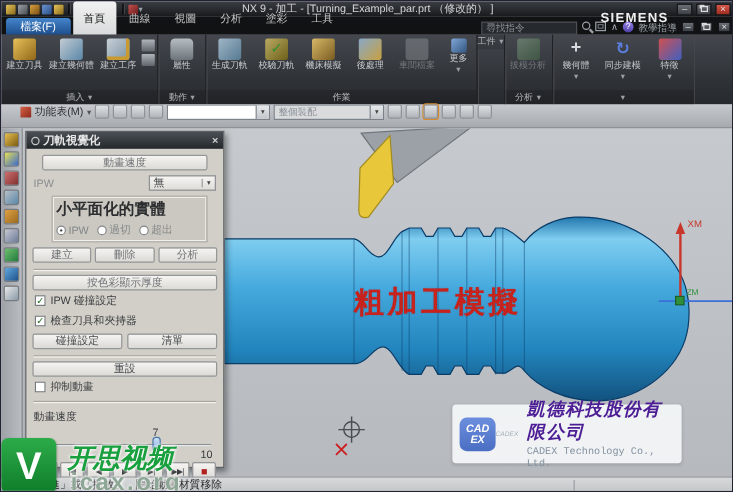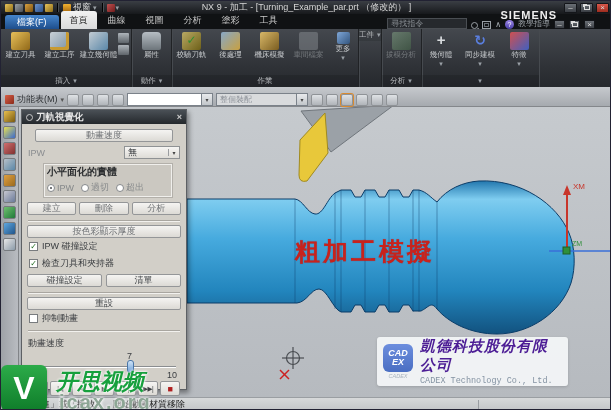--- a/index.html
+++ b/index.html
@@ -27,23 +27,23 @@
   .wbtn{width:13px;height:10px;display:flex;align-items:center;justify-content:center;
     font-size:8px;line-height:8px;color:#ddd;border:1px solid #14161a;border-radius:1px;
     background:linear-gradient(#6b7076,#3a3e44);}
   .wbtn.close{background:linear-gradient(#d8574a,#9c2c1e);}
   .restore-glyph{width:6px;height:5px;border:1px solid #ddd;box-shadow:-2px -2px 0 -1px #ddd;}
   
   .tabrow{position:absolute;left:0;top:13px;width:611px;height:15px;background:#101214;
     display:flex;align-items:flex-end;font-size:9px;color:#c9c9c9;}
   .filebtn{height:14px;display:flex;align-items:center;padding:0 12px;margin-left:4px;
     background:linear-gradient(#4585cc,#1d4e8c);color:#fff;border-radius:3px 3px 0 0;}
-  .tab{height:18px;display:flex;align-items:center;padding:0 9px;margin-left:2px;border-radius:3px 3px 0 0;}
+  .tab{height:28px;display:flex;align-items:center;padding:0 9px;margin-left:2px;border-radius:3px 3px 0 0;}
   .tab.active{background:linear-gradient(#f2f2f2,#d9dadb);color:#1a1a1a;}
-  .tr-right{margin-left:auto;display:flex;align-items:flex-end;gap:4px;padding-right:17px;}
+  .tr-right{margin-left:auto;display:flex;align-items:flex-start;gap:4px;padding-right:3px;}
   .searchbox{width:80px;height:11px;background:#26292d;border:1px solid #4a4e53;color:#c8cdd2;
     font-size:8px;padding:0 3px;font-family:inherit;}
   .searchbox::placeholder{color:#8a8f94;}
   .mag{width:7px;height:7px;border:1.5px solid #9aa0a6;border-radius:50%;position:relative;}
   .mag::after{content:"";position:absolute;width:4px;height:1.5px;background:#9aa0a6;
     transform:rotate(45deg);left:5px;top:6px;}
   .fsicon{width:9px;height:8px;border:1px solid #9aa0a6;position:relative;}
   .fsicon::after{content:"";position:absolute;inset:1px;border:1px solid #6a7076;}
   .chev{color:#aab0b6;font-size:8px;}
   .gem{width:9px;height:9px;border-radius:50%;background:linear-gradient(#9d86e8,#4a3fa8);
@@ -79,21 +79,21 @@
   .i-feat{background:linear-gradient(135deg,#d05050,#4060c0);}
   .glabel{height:12px;display:flex;align-items:center;justify-content:center;gap:3px;
     font-size:7.5px;color:#b4b7ba;background:rgba(0,0,0,.12);}
   .minicol{display:flex;flex-direction:column;gap:2px;padding:2px 2px 0 0;}
   .mini{width:11px;height:10px;border-radius:1px;background:linear-gradient(#aeb4ba,#5f656b);}
   .wpgrid{display:grid;grid-template-columns:12px 12px;gap:2px;padding:2px 3px 0 3px;}
   .twoLine .lab{width:36px;}
   
   .borderbar{position:absolute;left:0;top:86px;width:611px;height:20px;
     background:linear-gradient(#c6c9cd,#a6aaaf);border-bottom:1px solid #84878b;
-    display:flex;align-items:flex-end;gap:3px;padding:0 4px;font-size:9px;color:#2e3134;}
+    display:flex;align-items:flex-start;gap:3px;padding:0 16px;font-size:9px;color:#2e3134;}
   .bb-menu{display:flex;align-items:center;gap:3px;}
   .bb-mi{width:9px;height:9px;background:linear-gradient(135deg,#d86048,#8a2a1a);border-radius:1px;}
   .bbicon{width:12px;height:12px;border:1px solid #8f9397;border-radius:2px;
     background:linear-gradient(#dfe2e5,#b0b4b9);}
   .bbicon.hl{box-shadow:0 0 0 1px #d88a30;}
   .combo{height:13px;border:1px solid #7b828a;display:flex;align-items:center;font-size:8px;}
   .combo .val{flex:1;padding:0 3px;color:#8b9097;}
   .combo .cararea{width:11px;height:100%;background:linear-gradient(#e8eaec,#c2c6ca);
     border-left:1px solid #7b828a;display:flex;align-items:center;justify-content:center;
     font-size:6px;color:#444;}
@@ -116,21 +116,21 @@
   .r8{background:linear-gradient(135deg,#60a8e0,#20548a);}
   .r9{background:linear-gradient(135deg,#e8e8e8,#8a9aa8);}
   .vpsvg{position:absolute;left:0;top:0;}
   .overlayText{position:absolute;left:294px;top:128px;
     font-family:"Liberation Serif","DejaVu Serif",serif;font-weight:bold;
     font-size:25px;letter-spacing:3px;color:#c8221c;text-shadow:0 0 1px rgba(160,20,20,.5);}
   
   .cadex{position:absolute;left:376px;top:230px;width:191px;height:49px;
     background:rgba(244,246,247,.93);border-radius:3px;display:flex;align-items:center;
     padding:4px 6px;gap:7px;box-shadow:0 1px 3px rgba(0,0,0,.15);}
-  .cx-logo-wrap{display:flex;flex-direction:column;align-items:center;}
+  .cx-logo-wrap{display:flex;flex-direction:row;align-items:center;}
   .cx-logo{width:30px;height:28px;background:linear-gradient(#6c8ede,#4a6ec2);border-radius:6px;
     color:#fff;font-weight:bold;font-size:9px;line-height:9px;display:flex;flex-direction:column;
     align-items:center;justify-content:center;font-style:italic;}
   .cx-cap{font-size:5.5px;color:#a8b2bd;font-style:italic;margin-top:1px;}
   .cx-text{display:flex;flex-direction:column;gap:1px;}
   .cx-zh{font-size:15px;font-weight:bold;color:#4c1d95;letter-spacing:1px;font-style:italic;}
   .cx-en{font-size:8.5px;color:#8493a2;font-family:"Liberation Mono","DejaVu Sans Mono",monospace;}
   
   .dialog{position:absolute;left:20px;top:2px;width:166px;height:281px;
     background:#d2cfc8;border:1px solid #5d6064;box-shadow:2px 3px 5px rgba(0,0,0,.4);
@@ -148,21 +148,21 @@
   .row{display:flex;align-items:center;margin:2px 0;}
   .ipw-row{justify-content:space-between;padding:0 1px;}
   .lbl-grey{color:#8a8d90;}
   .lbl-dark{color:#3a3d40;margin:2px 1px 0;}
   .select{width:56px;height:13px;display:flex;align-items:center;
     background:linear-gradient(#f6f5f3,#dedcd7);border:1px solid #8f9294;}
   .select span:first-child{flex:1;padding:0 3px;color:#3c3f42;}
   .sel-arrow{width:11px;text-align:center;font-size:6px;color:#444;border-left:1px solid #9a9da0;}
   .groupbox{margin:2px 8px 2px 16px;background:#cbc8c1;border:1px solid #b3b0aa;
     box-shadow:inset 0 0 0 1px #f0efec;padding:1px 3px 3px;}
-  .gb-title{font-weight:bold;font-size:10px;color:#2c2e30;}
+  .gb-title{font-weight:bold;font-size:13px;color:#2c2e30;}
   .gb-radios{display:flex;gap:7px;margin-top:2px;color:#85888a;}
   .radio{display:flex;align-items:center;gap:2px;}
   .rd{width:8px;height:8px;border-radius:50%;background:#fff;border:1px solid #85888b;position:relative;}
   .rd.sel::after{content:"";position:absolute;inset:2px;border-radius:50%;background:#4a4d50;}
   .three{gap:3px;}
   .three .b3{flex:1;}
   .two{gap:4px;}
   .two .b3{flex:1;}
   .hr{height:2px;border-top:1px solid #a9a6a0;border-bottom:1px solid #f2f1ee;margin:3px 1px;}
   .check-row{display:flex;align-items:center;gap:4px;margin:2px 2px;color:#3a3d40;}
@@ -250,26 +250,26 @@
   </div>
 
   <div class="ribbon">
     <div class="rgroup">
       <div class="rbtns">
         <div class="rbtn">
           <span class="icn i-tool"></span>
           <span class="lab">建立刀具</span>
         </div>
         <div class="rbtn">
+          <span class="icn i-geom"></span>
+          <span class="lab">建立幾何體</span>
+        </div>
+        <div class="rbtn">
           <span class="icn i-oper"></span>
           <span class="lab">建立工序</span>
-        </div>
-        <div class="rbtn">
-          <span class="icn i-geom"></span>
-          <span class="lab">建立幾何體</span>
         </div>
         <div class="minicol">
           <span class="mini"></span>
           <span class="mini"></span>
         </div>
       </div>
       <div class="glabel">
         <span>插入</span>
         <span class="caret">▾</span>
       </div>
@@ -282,30 +282,34 @@
         </div>
       </div>
       <div class="glabel">
         <span>動作</span>
         <span class="caret">▾</span>
       </div>
     </div>
     <div class="rgroup">
       <div class="rbtns">
         <div class="rbtn">
+          <span class="icn i-gen"></span>
+          <span class="lab">生成刀軌</span>
+        </div>
+        <div class="rbtn">
           <span class="icn i-ver">✓</span>
           <span class="lab">校驗刀軌</span>
         </div>
         <div class="rbtn">
+          <span class="icn i-mach"></span>
+          <span class="lab">機床模擬</span>
+        </div>
+        <div class="rbtn">
           <span class="icn i-post"></span>
           <span class="lab">後處理</span>
-        </div>
-        <div class="rbtn">
-          <span class="icn i-mach"></span>
-          <span class="lab">機床模擬</span>
         </div>
         <div class="rbtn disabled">
           <span class="icn i-shop"></span>
           <span class="lab">車間檔案</span>
         </div>
         <div class="rbtn" style="width:30px">
           <span class="icn small i-more"></span>
           <span class="lab">更多</span>
           <span class="caret">▾</span>
         </div>

